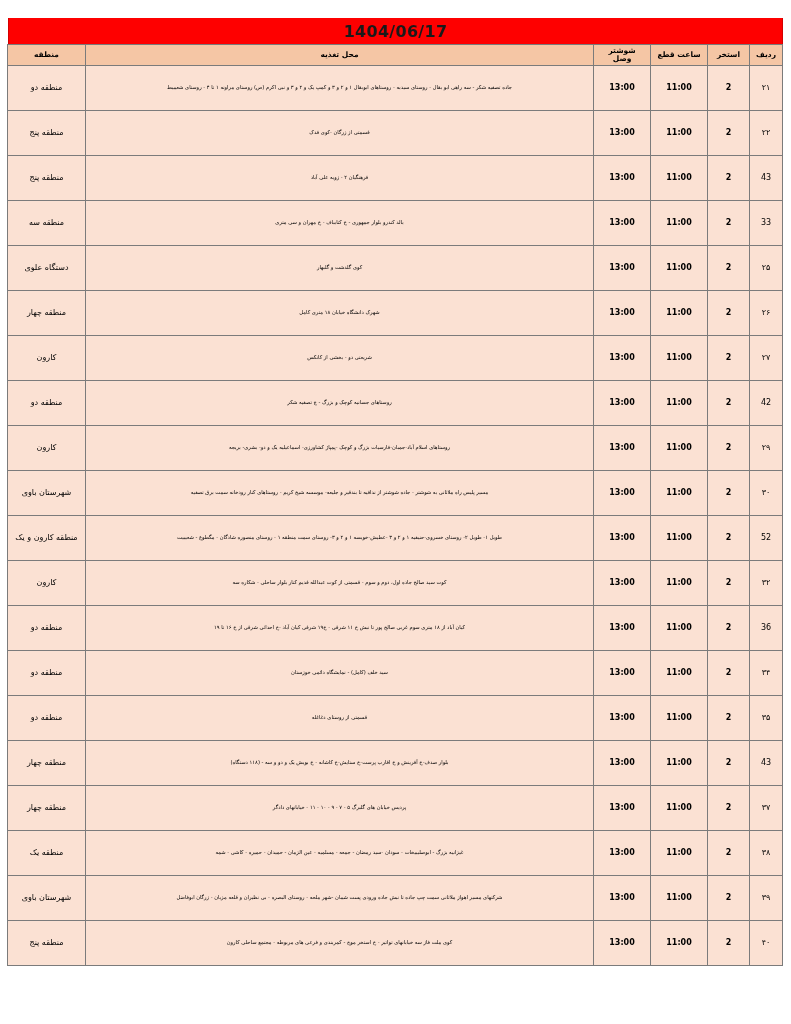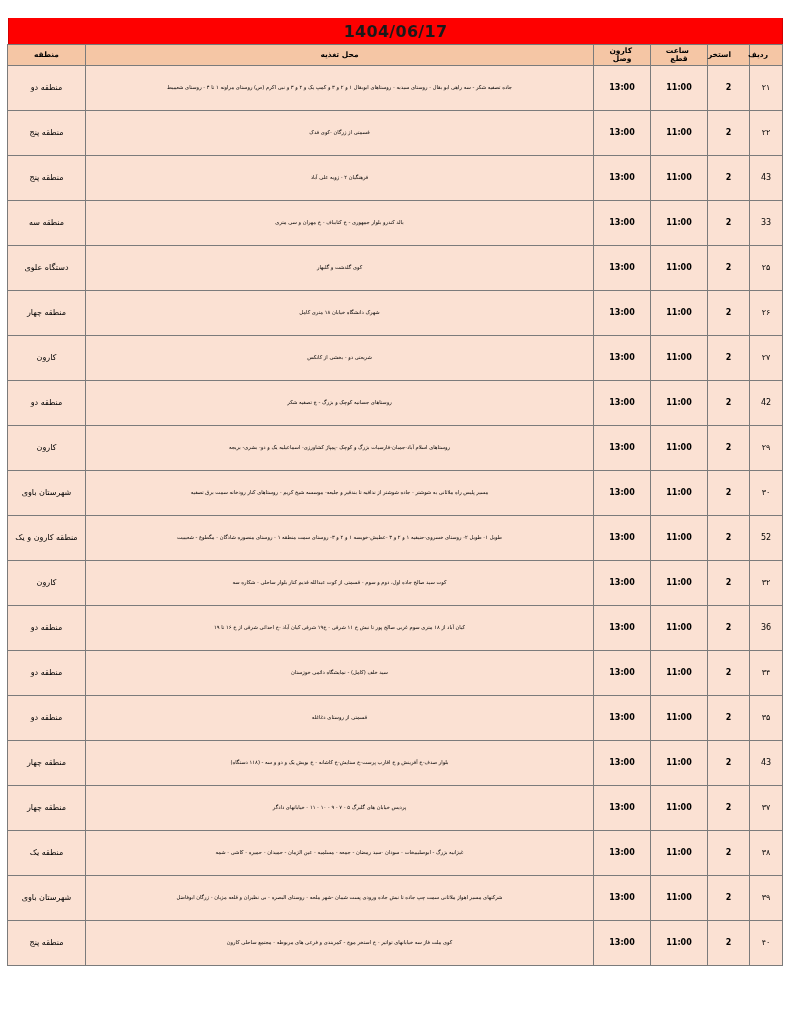--- a/index.html
+++ b/index.html
@@ -79,21 +79,21 @@
     box-sizing: border-box;
     text-align: center;
     vertical-align: middle;
     color: #000000;
   }
   table.outage thead th {
     background: #f5c6a5;
     height: 21px;
     font-size: 7.5px;
     font-weight: bold;
-    padding: 1px 18px;
+    padding: 1px 6px;
     line-height: 1.1;
   }
   table.outage tbody td {
     background: #fbe1d3;
     height: 45px;
     font-size: 8px;
     padding: 2px 4px;
     line-height: 1.35;
   }
   
@@ -129,21 +129,21 @@
         <col class="c-off">
         <col class="c-on">
         <col class="c-place">
         <col class="c-region">
       </colgroup>
       <thead>
         <tr>
           <th>ردیف</th>
           <th>استخر</th>
           <th>ساعت قطع</th>
-          <th>کارون وصل</th>
+          <th>شوشتر وصل</th>
           <th>محل تغذیه</th>
           <th>منطقه</th>
         </tr>
       </thead>
       <tbody id="table-body">
           <tr>
             <td class="cell-radif">۲۱</td>
             <td class="cell-block">2</td>
             <td class="cell-off">11:00</td>
             <td class="cell-on">13:00</td>

